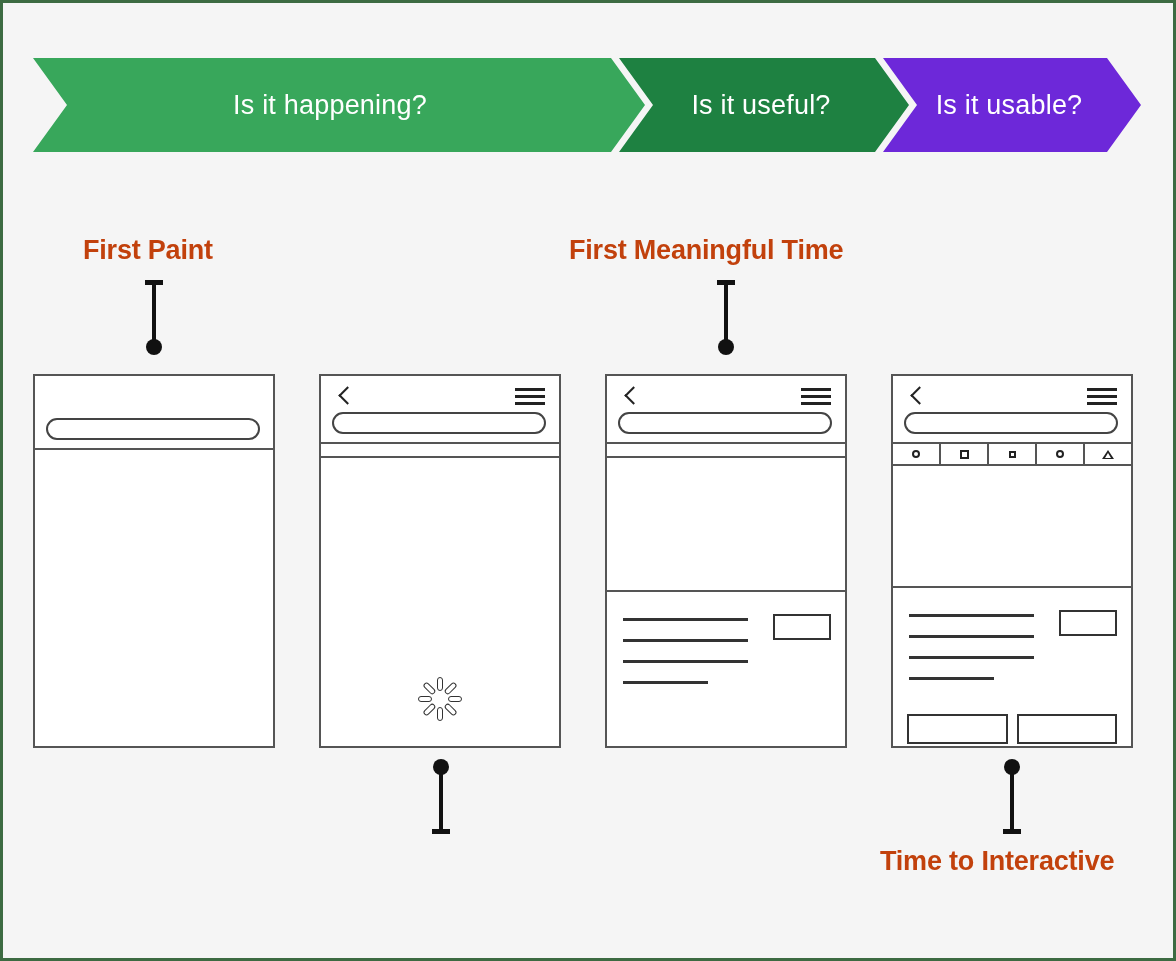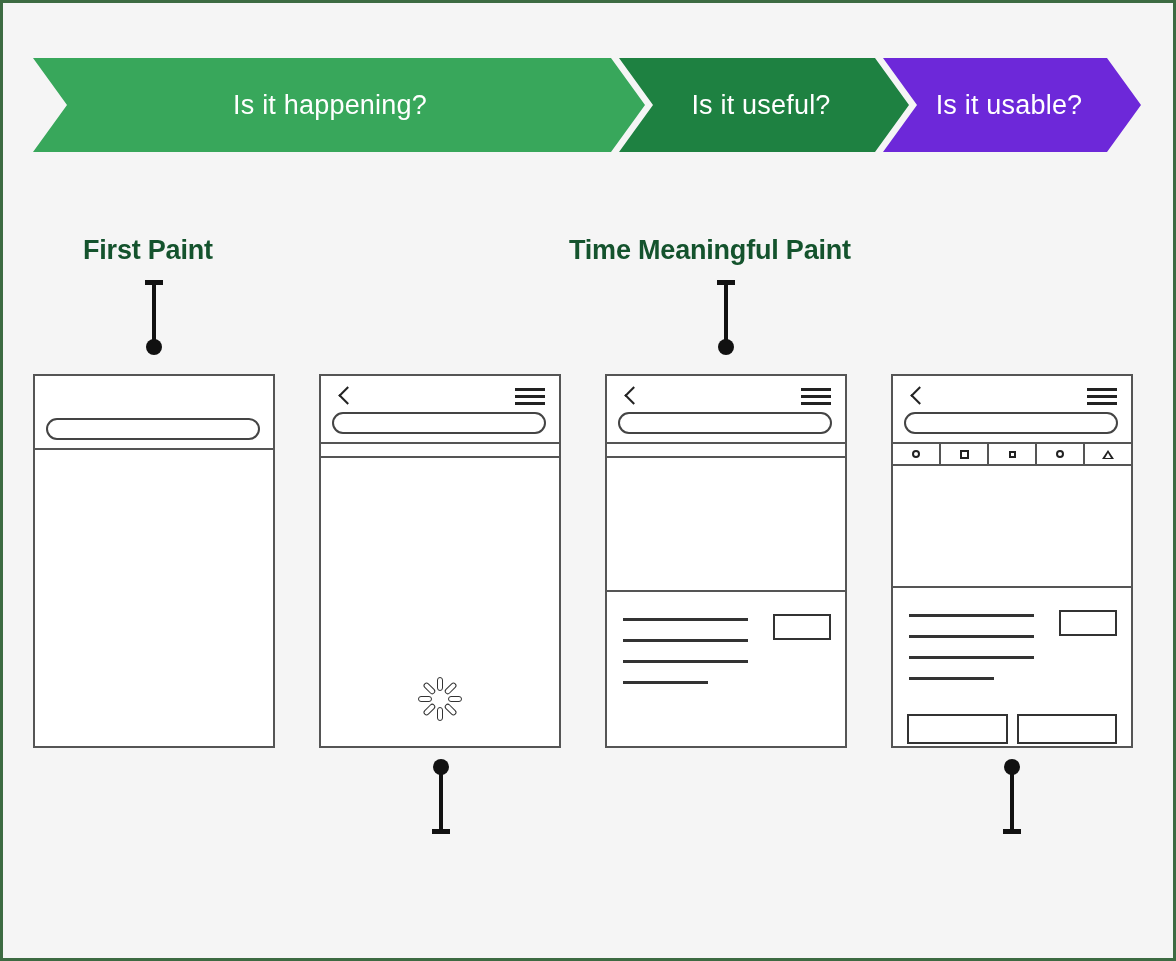--- a/index.html
+++ b/index.html
@@ -67,21 +67,21 @@
     width: 258px;
     background: #6d28d9;
     -webkit-clip-path: polygon(0 0, 224px 0, 258px 47px, 224px 94px, 0 94px, 34px 47px);
     clip-path: polygon(0 0, 224px 0, 258px 47px, 224px 94px, 0 94px, 34px 47px);
   }
   .chev-3 .chev-label { padding-right: 6px; }
 
   
   .metric-label {
     position: absolute;
-    color: #14532d;
+    color: #c2410c;
     font-size: 27px;
     font-weight: bold;
     white-space: nowrap;
     letter-spacing: -0.2px;
   }
 
   
   .leader {
     position: absolute;
     width: 22px;
@@ -298,22 +298,23 @@
     </div>
     <div class="chev chev-2">
       <span class="chev-label">Is it useful?</span>
     </div>
     <div class="chev chev-3">
       <span class="chev-label">Is it usable?</span>
     </div>
   </div>
 
   <div class="metric-label" style="left:80px; top:232px;">First Paint</div>
-  <div class="metric-label" style="left:566px; top:232px;">Time Meaningful Paint</div>
-
+  <div class="metric-label" style="left:566px; top:232px;">First Meaningful Time</div>
+
+  <div class="metric-label" style="left:877px; top:843px;">Time to Interactive</div>
 
   <div class="leader down" style="left:140px; top:277px; height:68px;">
     <div class="cap"></div>
     <div class="stem"></div>
     <div class="dot"></div>
   </div>
 
   <div class="leader down" style="left:712px; top:277px; height:68px;">
     <div class="cap"></div>
     <div class="stem"></div>

